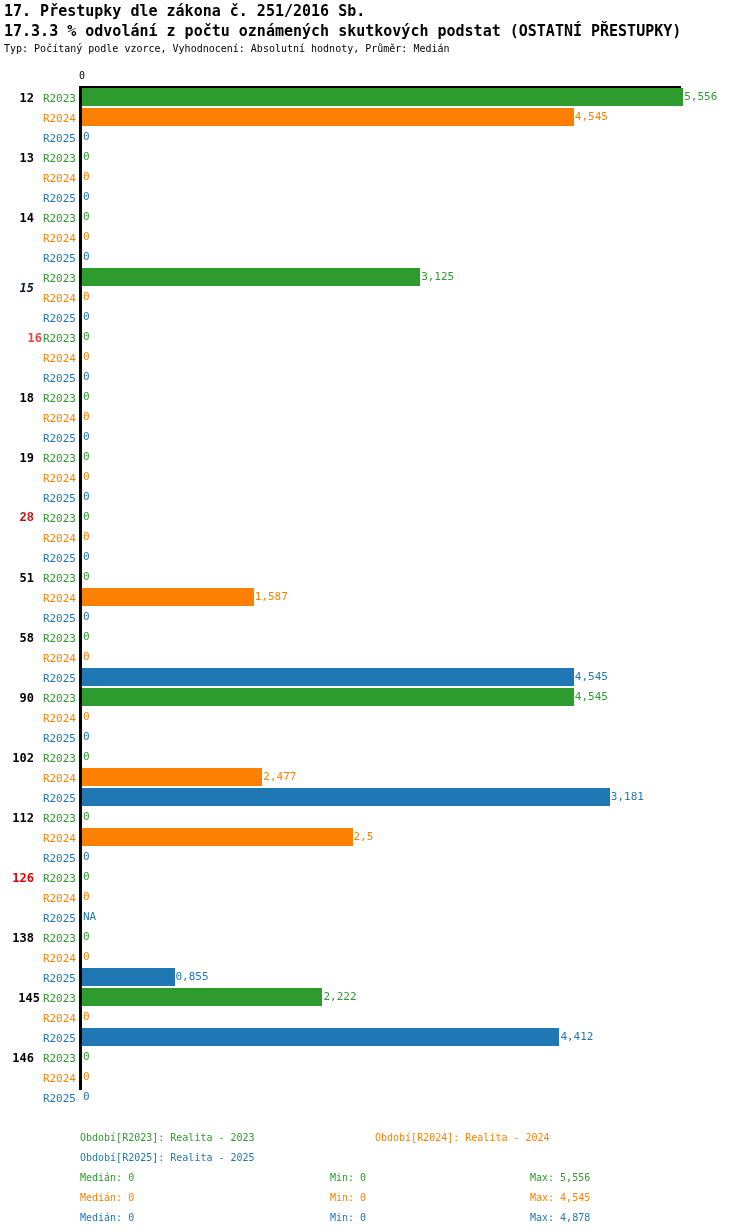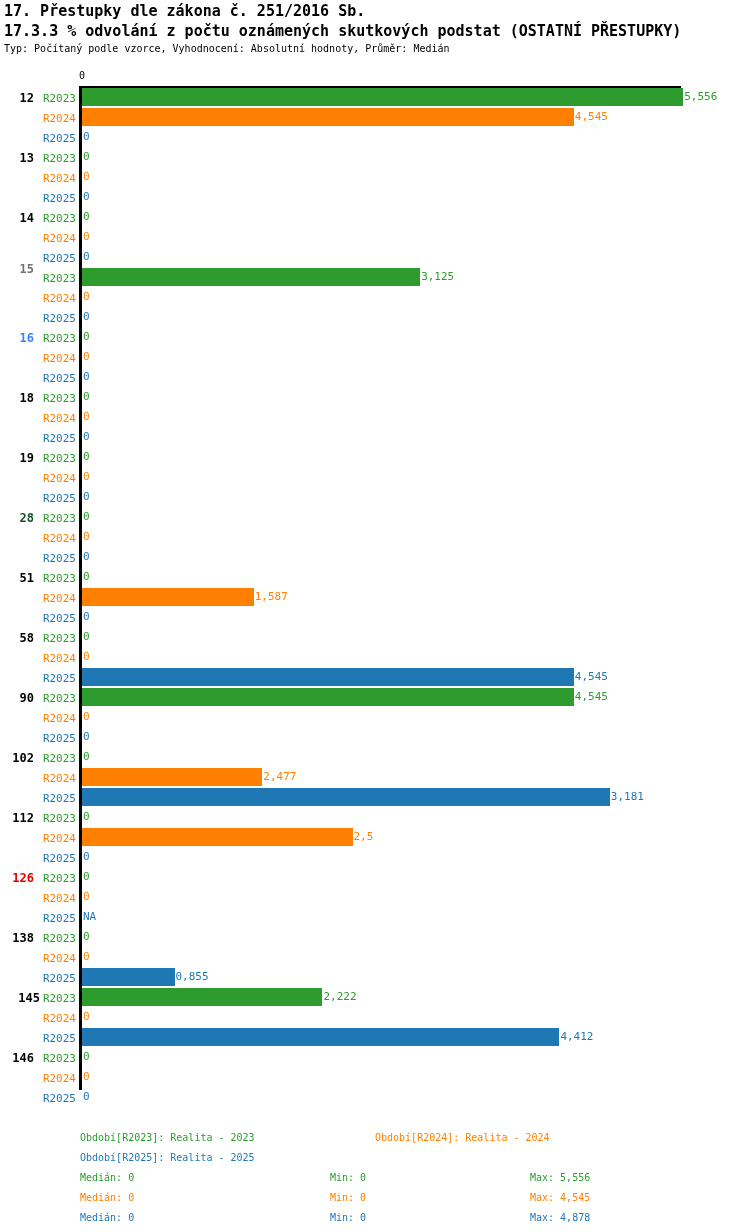--- a/index.html
+++ b/index.html
@@ -136,50 +136,50 @@
     <div class="bar-value" style="left: 83px; top: 168px; color: rgb(255, 128, 0);">0</div>
     <div class="series-label" style="left: 0px; width: 76px; top: 192px; color: rgb(31, 119, 180);">R2025</div>
     <div class="bar-value" style="left: 83px; top: 188px; color: rgb(31, 119, 180);">0</div>
     <div class="group-label" style="left: 0px; width: 34px; top: 211px; color: rgb(0, 0, 0);">14</div>
     <div class="series-label" style="left: 0px; width: 76px; top: 212px; color: rgb(46, 155, 46);">R2023</div>
     <div class="bar-value" style="left: 83px; top: 208px; color: rgb(46, 155, 46);">0</div>
     <div class="series-label" style="left: 0px; width: 76px; top: 232px; color: rgb(255, 128, 0);">R2024</div>
     <div class="bar-value" style="left: 83px; top: 228px; color: rgb(255, 128, 0);">0</div>
     <div class="series-label" style="left: 0px; width: 76px; top: 252px; color: rgb(31, 119, 180);">R2025</div>
     <div class="bar-value" style="left: 83px; top: 248px; color: rgb(31, 119, 180);">0</div>
-    <div class="group-label" style="left: 0px; width: 34px; top: 262px; color: #737373;">15</div>
+    <div class="group-label" style="left: 0px; width: 34px; top: 281px; color: #0f172a; font-style: italic;">15</div>
     <div class="series-label" style="left: 0px; width: 76px; top: 272px; color: rgb(46, 155, 46);">R2023</div>
     <div class="bar" style="left: 82px; top: 268px; width: 338.125px; background: rgb(46, 155, 46);"></div>
     <div class="bar-value" style="left: 421.125px; top: 268px; color: rgb(46, 155, 46);">3,125</div>
     <div class="series-label" style="left: 0px; width: 76px; top: 292px; color: rgb(255, 128, 0);">R2024</div>
     <div class="bar-value" style="left: 83px; top: 288px; color: rgb(255, 128, 0);">0</div>
     <div class="series-label" style="left: 0px; width: 76px; top: 312px; color: rgb(31, 119, 180);">R2025</div>
     <div class="bar-value" style="left: 83px; top: 308px; color: rgb(31, 119, 180);">0</div>
-    <div class="group-label" style="left: 0px; width: 34px; top: 331px; color: #3b82f6;">16</div>
+    <div class="group-label" style="left: 0px; width: 34px; top: 331px; color: #ef4444; padding-left: 8px;">16</div>
     <div class="series-label" style="left: 0px; width: 76px; top: 332px; color: rgb(46, 155, 46);">R2023</div>
     <div class="bar-value" style="left: 83px; top: 328px; color: rgb(46, 155, 46);">0</div>
     <div class="series-label" style="left: 0px; width: 76px; top: 352px; color: rgb(255, 128, 0);">R2024</div>
     <div class="bar-value" style="left: 83px; top: 348px; color: rgb(255, 128, 0);">0</div>
     <div class="series-label" style="left: 0px; width: 76px; top: 372px; color: rgb(31, 119, 180);">R2025</div>
     <div class="bar-value" style="left: 83px; top: 368px; color: rgb(31, 119, 180);">0</div>
     <div class="group-label" style="left: 0px; width: 34px; top: 391px; color: rgb(0, 0, 0);">18</div>
     <div class="series-label" style="left: 0px; width: 76px; top: 392px; color: rgb(46, 155, 46);">R2023</div>
     <div class="bar-value" style="left: 83px; top: 388px; color: rgb(46, 155, 46);">0</div>
     <div class="series-label" style="left: 0px; width: 76px; top: 412px; color: rgb(255, 128, 0);">R2024</div>
     <div class="bar-value" style="left: 83px; top: 408px; color: rgb(255, 128, 0);">0</div>
     <div class="series-label" style="left: 0px; width: 76px; top: 432px; color: rgb(31, 119, 180);">R2025</div>
     <div class="bar-value" style="left: 83px; top: 428px; color: rgb(31, 119, 180);">0</div>
     <div class="group-label" style="left: 0px; width: 34px; top: 451px; color: rgb(0, 0, 0);">19</div>
     <div class="series-label" style="left: 0px; width: 76px; top: 452px; color: rgb(46, 155, 46);">R2023</div>
     <div class="bar-value" style="left: 83px; top: 448px; color: rgb(46, 155, 46);">0</div>
     <div class="series-label" style="left: 0px; width: 76px; top: 472px; color: rgb(255, 128, 0);">R2024</div>
     <div class="bar-value" style="left: 83px; top: 468px; color: rgb(255, 128, 0);">0</div>
     <div class="series-label" style="left: 0px; width: 76px; top: 492px; color: rgb(31, 119, 180);">R2025</div>
     <div class="bar-value" style="left: 83px; top: 488px; color: rgb(31, 119, 180);">0</div>
-    <div class="group-label" style="left: 0px; width: 34px; top: 511px; color: #14532d;">28</div>
+    <div class="group-label" style="left: 0px; width: 34px; top: 511px; color: #b91c1c; font-family: Liberation Mono, monospace;">28</div>
     <div class="series-label" style="left: 0px; width: 76px; top: 512px; color: rgb(46, 155, 46);">R2023</div>
     <div class="bar-value" style="left: 83px; top: 508px; color: rgb(46, 155, 46);">0</div>
     <div class="series-label" style="left: 0px; width: 76px; top: 532px; color: rgb(255, 128, 0);">R2024</div>
     <div class="bar-value" style="left: 83px; top: 528px; color: rgb(255, 128, 0);">0</div>
     <div class="series-label" style="left: 0px; width: 76px; top: 552px; color: rgb(31, 119, 180);">R2025</div>
     <div class="bar-value" style="left: 83px; top: 548px; color: rgb(31, 119, 180);">0</div>
     <div class="group-label" style="left: 0px; width: 34px; top: 571px; color: rgb(0, 0, 0);">51</div>
     <div class="series-label" style="left: 0px; width: 76px; top: 572px; color: rgb(46, 155, 46);">R2023</div>
     <div class="bar-value" style="left: 83px; top: 568px; color: rgb(46, 155, 46);">0</div>
     <div class="series-label" style="left: 0px; width: 76px; top: 592px; color: rgb(255, 128, 0);">R2024</div>

